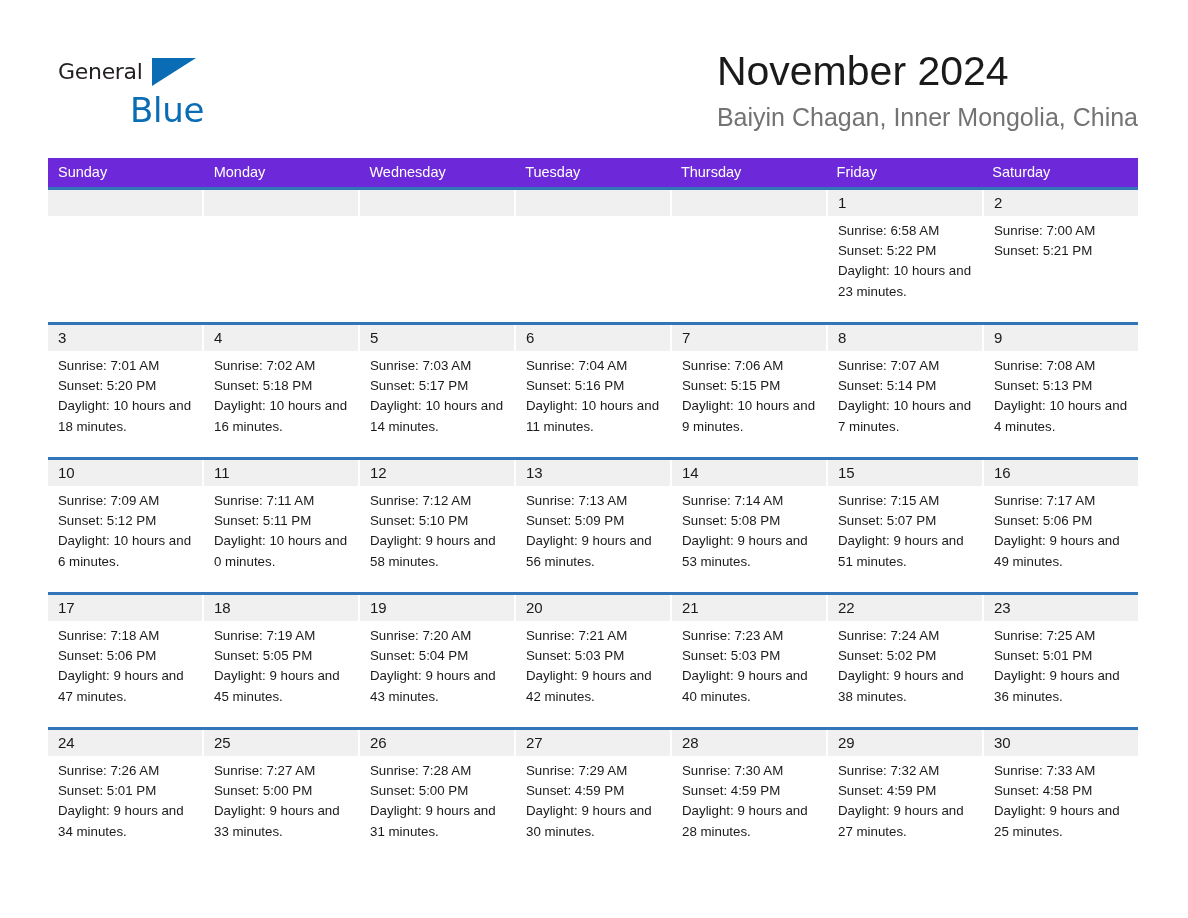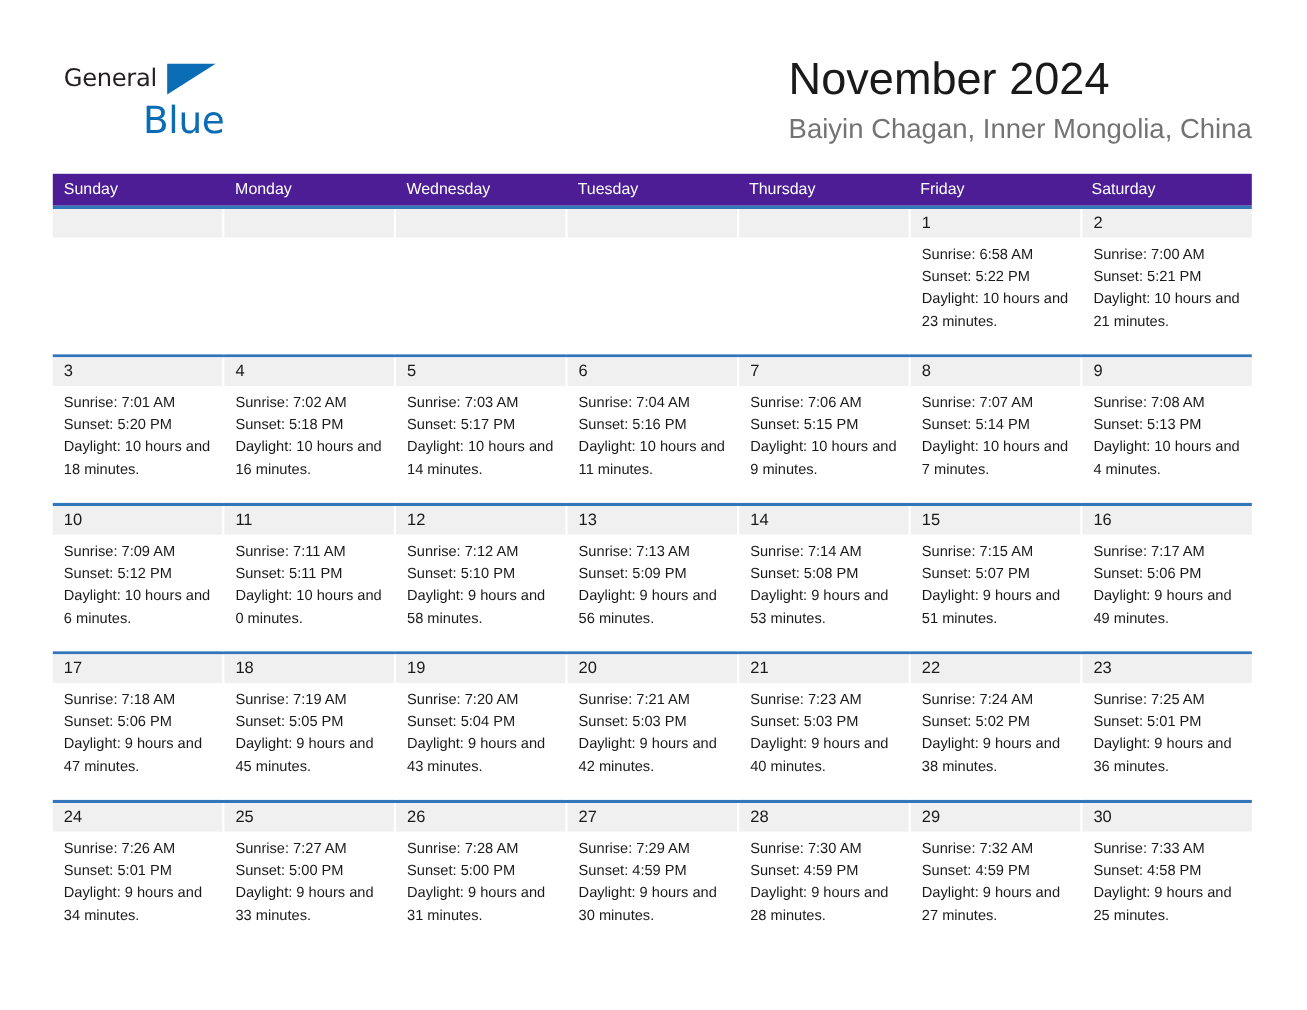--- a/index.html
+++ b/index.html
@@ -96,21 +96,21 @@
   .calendar {
     position: absolute;
     left: 48px;
     top: 158px;
     width: 1090px;
   }
 
   .weekday-header {
     display: flex;
     width: 100%;
-    background: #4c1d95;
+    background: #6d28d9;
     height: 29px;
   }
   .weekday-cell {
     flex: 1 1 0;
     min-width: 0;
     color: #ffffff;
     font-size: 14.5px;
     line-height: 29px;
     padding-left: 10px;
     box-sizing: border-box;
@@ -246,21 +246,20 @@
           <div class="info-line">Sunrise: 6:58 AM</div>
           <div class="info-line">Sunset: 5:22 PM</div>
           <div class="info-daylight">Daylight: 10 hours and 23 minutes.</div>
         </div>
       </div>
       <div class="day-cell">
         <div class="day-number">2</div>
         <div class="day-info">
           <div class="info-line">Sunrise: 7:00 AM</div>
           <div class="info-line">Sunset: 5:21 PM</div>
-          <div class="info-daylight">Daylight: 10 hours and 21 minutes.</div>
         </div>
       </div>
     </div>
 
     <div class="week-row">
       <div class="day-cell">
         <div class="day-number">3</div>
         <div class="day-info">
           <div class="info-line">Sunrise: 7:01 AM</div>
           <div class="info-line">Sunset: 5:20 PM</div>

